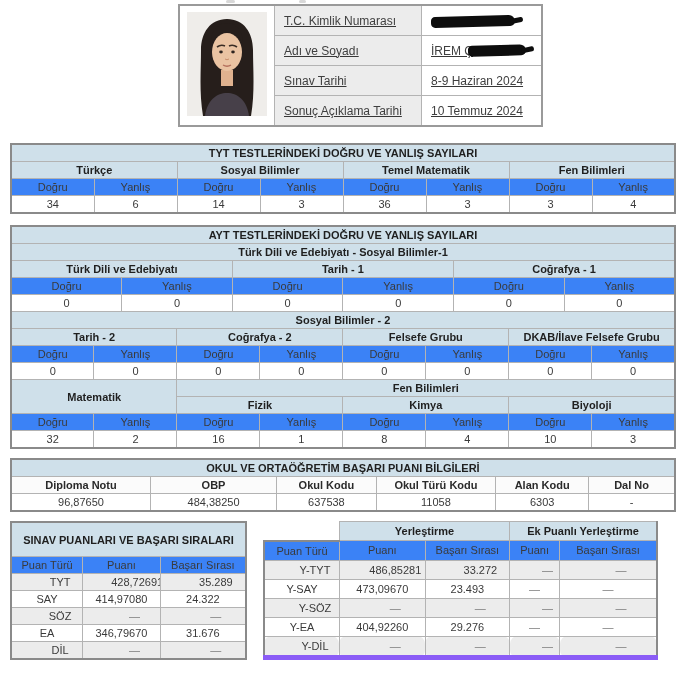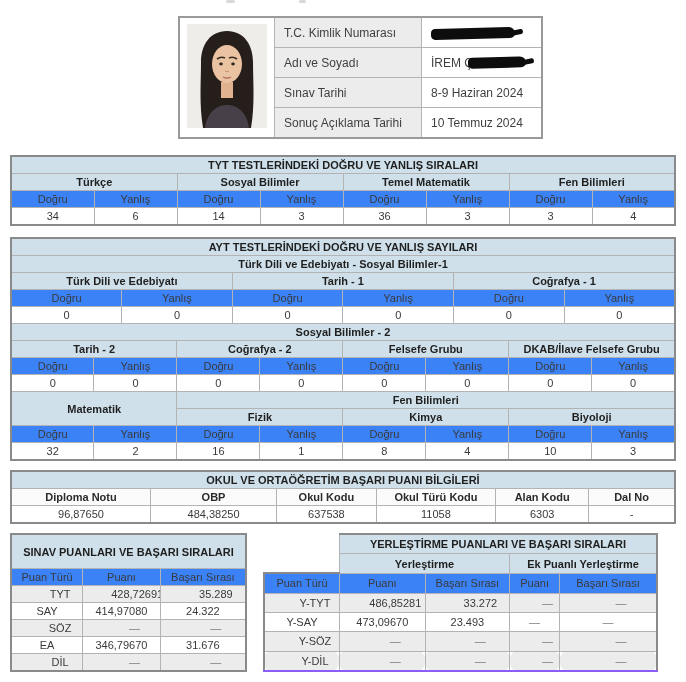--- a/index.html
+++ b/index.html
@@ -10,25 +10,25 @@
   td,th{border:1px solid #b3b3b3;height:16px;padding:0 2px;text-align:center;font-weight:normal;overflow:hidden;white-space:nowrap;}
   table.outer{border:2px solid #8a8a8a;}
   .blue{background:#cfe0ea;font-weight:bold;color:#1f1f1f;}
   .sub{background:#3b82f6;}
   .hdr{background:#fbfbfb;font-weight:bold;color:#2a2a2a;}
   tr.stripe td{background:#ececec;padding-left:28px;}
   td.dash{color:#7b7b7b;}
   .noborder{border:none;background:#fff;}
   .ot{border-top:2px solid #8a8a8a;}
   .or{border-right:2px solid #8a8a8a;}
-  .ob{border-bottom:2px solid #8b5cf6;border-radius:8px;}
+  .ob{border-bottom:5px solid #8b5cf6;border-radius:8px;}
   .ol{border-left:2px solid #8a8a8a;}
 
   
-  .info-wrap{margin:16px 0 0 178px;}
+  .info-wrap{margin:4px 0 0 178px;text-decoration:underline;}
   table.info{width:325px;border:2px solid #9a9a9a;font-size:12px;color:#3f3f3f;}
   table.info td{height:29px;text-align:left;padding:0 9px;}
   table.info td.lbl{background:#ececec;width:128px;}
   table.info td.val{background:#fff;width:101px;}
   table.info td.photo-cell{background:#fff;width:90px;text-align:center;padding:2px;vertical-align:middle;}
 
   
   .redact{display:inline-block;height:11px;background:#0d0d0d;border-radius:6px 9px 7px 6px;position:relative;vertical-align:middle;transform:rotate(-1.5deg);}
   .redact::after{content:"";position:absolute;right:-8px;top:3px;width:13px;height:5px;background:#0d0d0d;border-radius:2px;transform:rotate(-10deg);}
   .redact.id{width:84px;}
@@ -102,21 +102,21 @@
 
 <div class="gap16"></div>
 
 <div class="mt">
   <table class="full outer">
     <colgroup>
         <col span="8" style="width:12.5%">
       </colgroup>
     <tbody>
         <tr>
-          <th class="blue" colspan="8">TYT TESTLERİNDEKİ DOĞRU VE YANLIŞ SIRALARI</th>
+          <th class="blue" colspan="8">TYT TESTLERİNDEKİ DOĞRU VE YANLIŞ SAYILARI</th>
         </tr>
     <tr>
       <th class="blue" colspan="2">Türkçe</th>
       <th class="blue" colspan="2">Sosyal Bilimler</th>
       <th class="blue" colspan="2">Temel Matematik</th>
       <th class="blue" colspan="2">Fen Bilimleri</th>
     </tr>
     <tr>
       <td class="sub">Doğru</td>
           <td class="sub">Yanlış</td>
@@ -323,24 +323,20 @@
 
   <table class="right-b">
     <colgroup>
         <col style="width:19.2%">
         <col style="width:21.8%">
         <col style="width:21.5%">
         <col style="width:12.7%">
         <col style="width:24.8%">
       </colgroup>
     <tbody>
-        <tr>
-      <td class="noborder"></td>
-      <th class="blue ot or" colspan="4">YERLEŞTİRME PUANLARI VE BAŞARI SIRALARI</th>
-    </tr>
     <tr>
       <td class="noborder"></td>
       <th class="blue" colspan="2">Yerleştirme</th>
       <th class="blue or" colspan="2">Ek Puanlı Yerleştirme</th>
     </tr>
     <tr>
       <td class="sub ot ol">Puan Türü</td>
       <td class="sub">Puanı</td>
       <td class="sub">Başarı Sırası</td>
       <td class="sub">Puanı</td>
@@ -360,20 +356,27 @@
       <td class="dash">—</td>
       <td class="or dash">—</td>
     </tr>
     <tr class="stripe">
       <td class="ol">Y-SÖZ</td>
       <td class="dash">—</td>
       <td class="dash">—</td>
       <td class="dash">—</td>
       <td class="or dash">—</td>
     </tr>
+    <tr>
+      <td class="ol">Y-EA</td>
+      <td>404,92260</td>
+      <td>29.276</td>
+      <td class="dash">—</td>
+      <td class="or dash">—</td>
+    </tr>
     <tr class="stripe">
       <td class="ol ob">Y-DİL</td>
       <td class="ob dash">—</td>
       <td class="ob dash">—</td>
       <td class="ob dash">—</td>
       <td class="or ob dash">—</td>
     </tr>
   </tbody>
     </table>
 </div>

